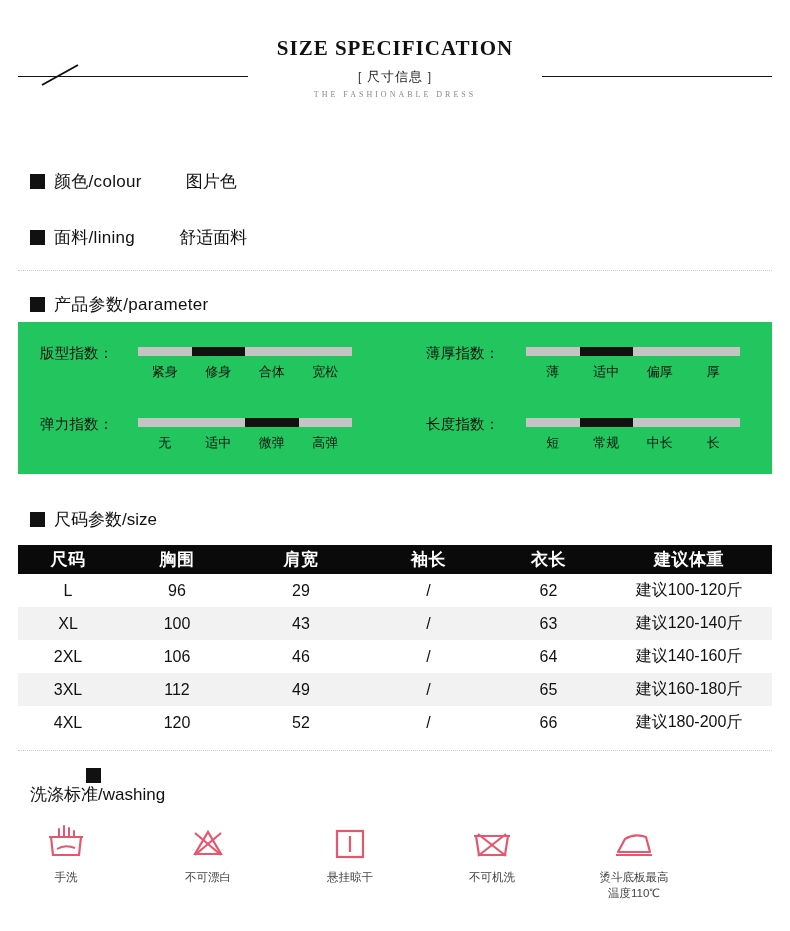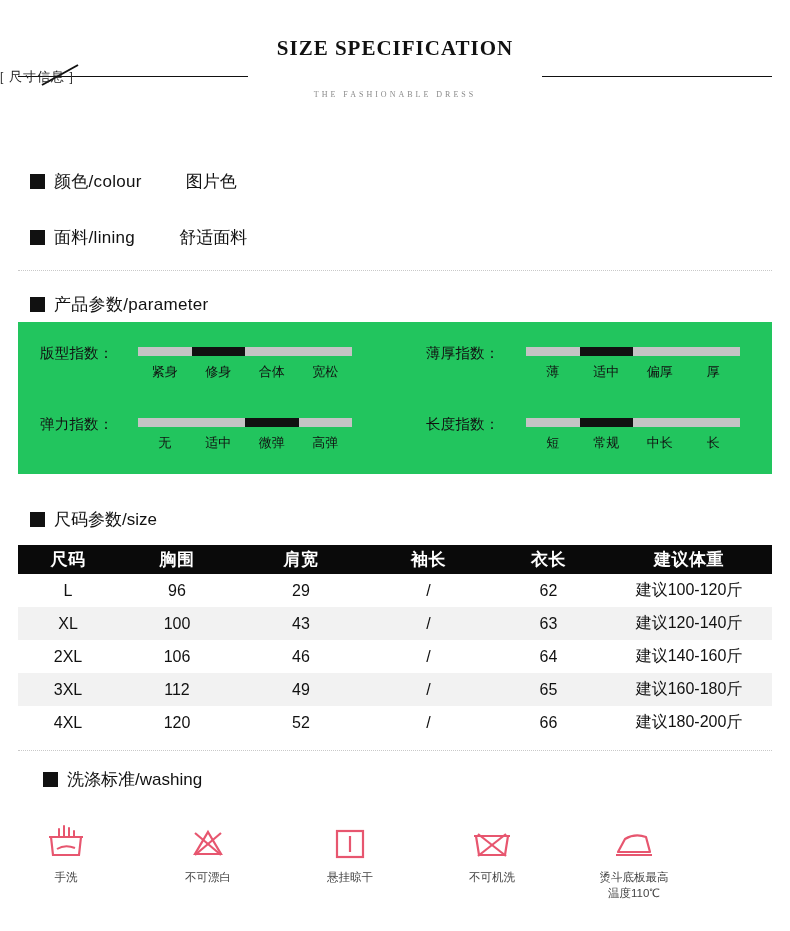--- a/index.html
+++ b/index.html
@@ -28,20 +28,21 @@
     position: absolute; top: 76px; height: 1px; background: #111;
   }
   .header-rule-left { left: 18px; width: 230px; }
   .header-rule-right { right: 18px; width: 230px; }
   .header-slash {
     position: absolute; top: 63px; left: 40px;
     width: 40px; height: 24px;
   }
   .header-sub {
     position: absolute; top: 68px; left: 0; right: 0;
+    text-align: center;
     font-size: 13px;
     color: #222;
     letter-spacing: 1px;
   }
   .header-sub .brk { font-size: 12px; color:#333; }
   .header-eng {
     position: absolute; top: 90px; left: 0; right: 0;
     text-align: center;
     font-family: "Liberation Serif", serif;
     font-size: 8px;
@@ -117,21 +118,21 @@
   table.size tbody td {
     height: 33px;
     text-align: center;
     color: #111;
     font-size: 16px;
   }
   table.size tbody tr:nth-child(even) { background: #f2f2f2; }
   table.size tbody tr:nth-child(odd) { background: #ffffff; }
 
   
-  .wash-heading { position: absolute; left: 43px; top: 768px; }
+  .wash-heading { position: absolute; left: 30px; top: 768px; flex-direction: column; }
   .wash-heading .txt { font-size: 17px; }
 
   .wash-row {
     position: absolute; left: 18px; top: 820px; width: 754px;
     display: flex; gap: 46px;
   }
   .wash-item { width: 96px; text-align: center; }
   .wash-icon { height: 46px; display: flex; align-items: center; justify-content: center; }
   .wash-cap {
     margin-top: 4px;

